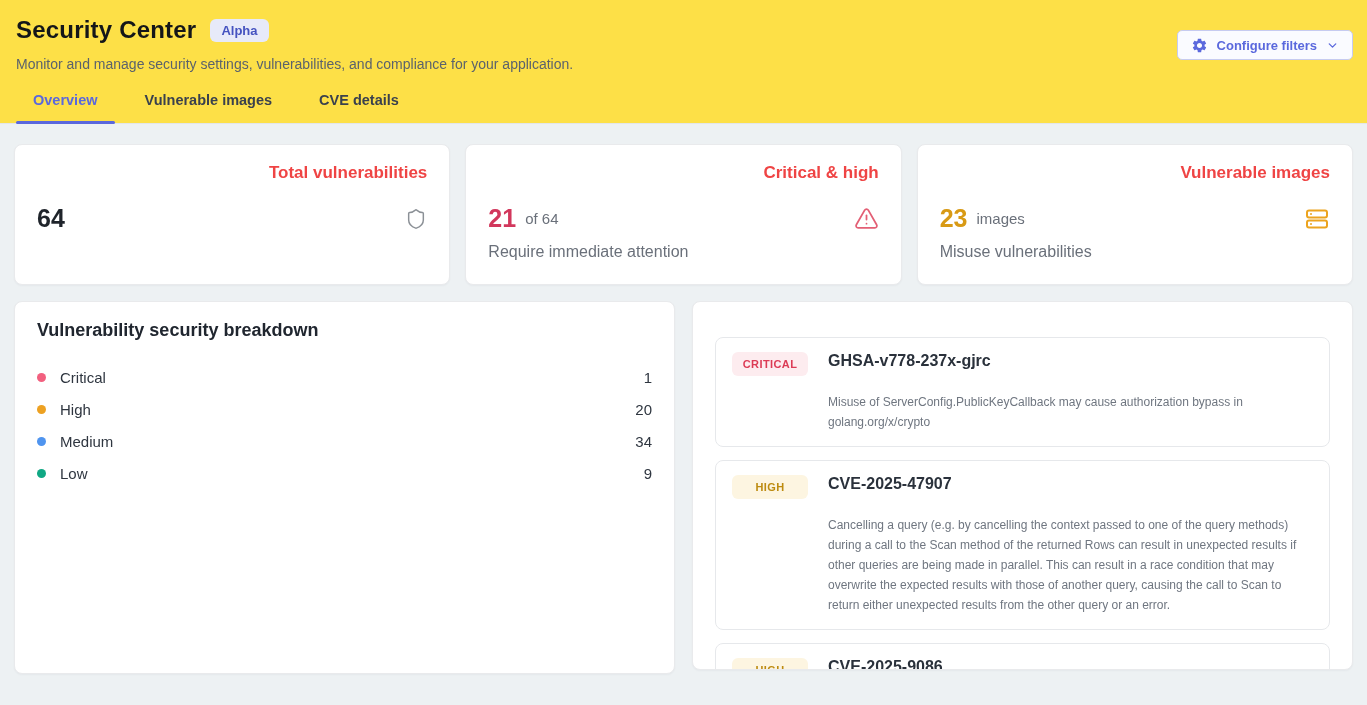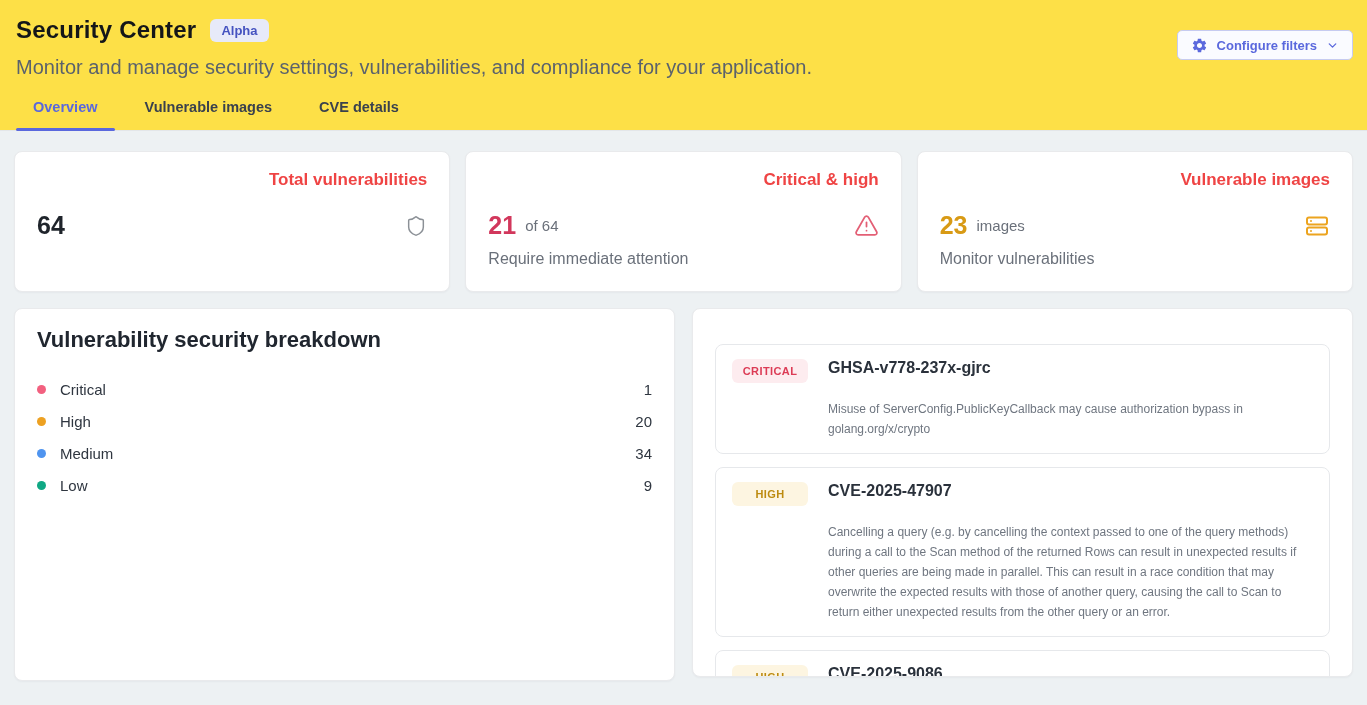--- a/index.html
+++ b/index.html
@@ -16,21 +16,21 @@
     position: relative;
     border-bottom: 1px solid #e3e6e9;
   }
   .title-row { display: flex; align-items: center; gap: 14px; }
   .page-title { font-size: 24px; font-weight: 700; color: #141619; letter-spacing: .2px; }
   .alpha-badge {
     background: #e7eaf9; color: #4553c0;
     font-size: 13px; font-weight: 600;
     padding: 4px 11px; border-radius: 6px;
   }
-  .page-subtitle { margin-top: 12px; font-size: 20px; color: #5b626c; }
+  .page-subtitle { margin-top: 12px; font-size: 14px; color: #5b626c; }
   .filters-button {
     position: absolute; right: 14px; top: 30px;
     display: inline-flex; align-items: center; gap: 9px;
     background: #fafbff; border: 1px solid #c6cbf0; border-radius: 5px;
     padding: 6px 13px; height: 30px;
     color: #5a68dd; font-size: 13px; font-weight: 700;
     cursor: pointer;
   }
   .filters-button svg { display: block; }
   
@@ -62,21 +62,21 @@
   .stat-subtext { font-size: 16px; color: #6a707a; margin-top: 10px; }
   
   .panel-grid { display: grid; grid-template-columns: 1fr 1fr; gap: 17px; margin-top: 16px; }
   .panel {
     background: #ffffff; border: 1px solid #e9eaec; border-radius: 8px;
     box-shadow: 0 1px 2px rgba(16,24,40,.04);
     padding: 18px 22px;
   }
   .panel-left { height: 373px; }
   .panel-right { height: 369px; overflow: hidden; }
-  .panel-title { font-size: 22px; font-weight: 600; color: #20262f; }
+  .panel-title { font-size: 18px; font-weight: 600; color: #20262f; }
   
   .severity-list { margin-top: 20px; }
   .severity-row { display: flex; align-items: center; height: 32px; }
   .severity-dot { width: 9px; height: 9px; border-radius: 50%; flex: 0 0 auto; }
   .severity-label { margin-left: 14px; font-size: 15px; color: #2f3640; }
   .severity-value { margin-left: auto; font-size: 15px; color: #2f3640; }
   
   .risk-list { margin-top: 17px; display: flex; flex-direction: column; gap: 13px; }
   .risk-item {
     border: 1px solid #e6e8eb; border-radius: 8px;
@@ -164,21 +164,21 @@
         <span class="stat-suffix">images</span>
         <span class="stat-icon">
           <svg width="26" height="24" viewBox="0 0 24 24" fill="none" stroke="#eca41f" stroke-width="2" stroke-linecap="round" stroke-linejoin="round">
             <rect x="2" y="3.5" width="20" height="7" rx="2"></rect>
             <rect x="2" y="13.5" width="20" height="7" rx="2"></rect>
             <line x1="6" y1="7" x2="6.01" y2="7"></line>
             <line x1="6" y1="17" x2="6.01" y2="17"></line>
           </svg>
         </span>
       </div>
-      <div class="stat-subtext">Monitor vulnerabilities</div>
+      <div class="stat-subtext">Misuse vulnerabilities</div>
     </div>
 
   </section>
 
   <section class="panel-grid">
 
     <div class="panel panel-left">
       <h2 class="panel-title">Vulnerability security breakdown</h2>
       <div class="severity-list">
         <div class="severity-row">

